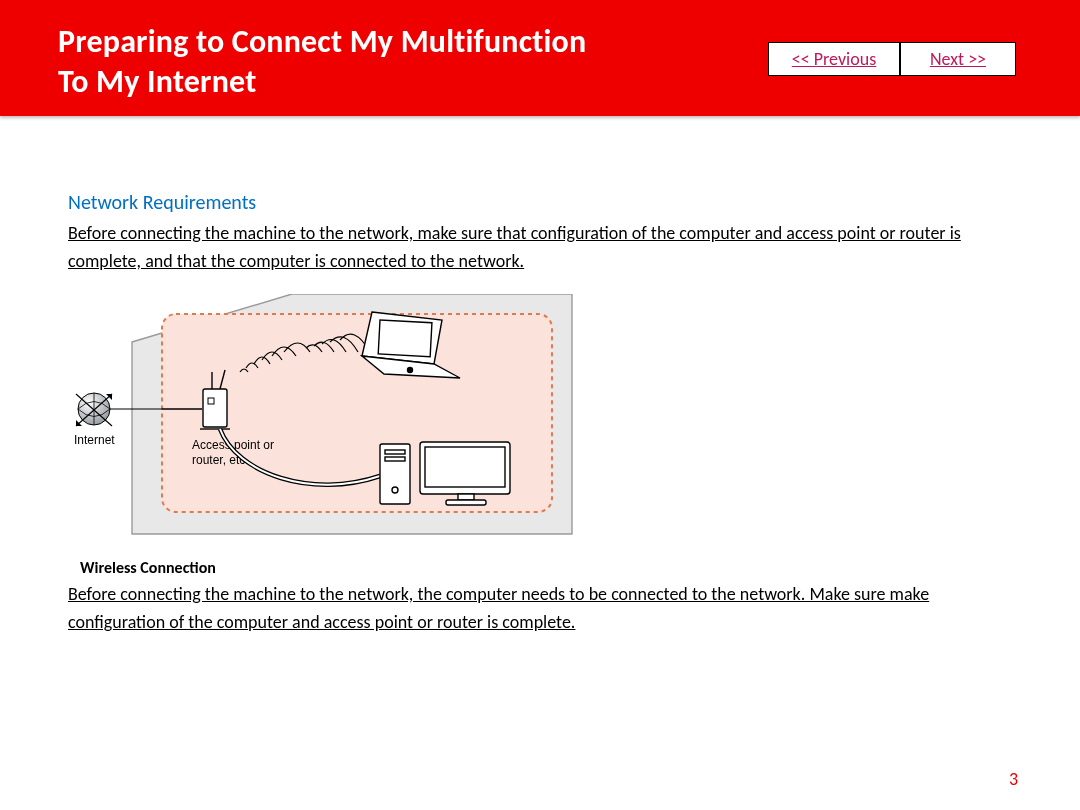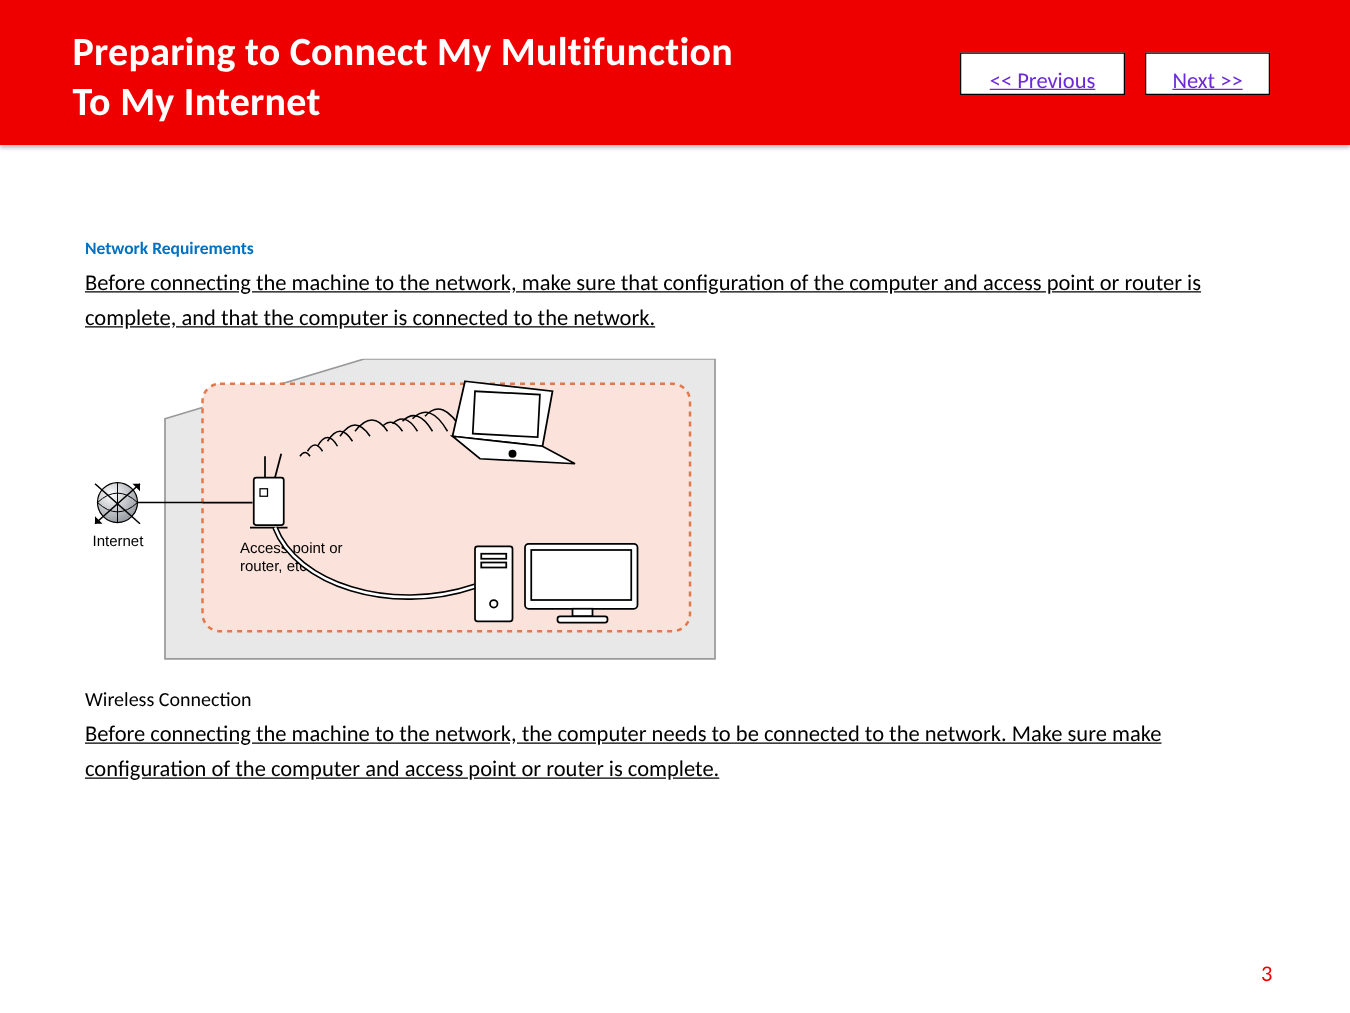--- a/index.html
+++ b/index.html
@@ -30,52 +30,52 @@
     letter-spacing: 0.2px;
   }
   .nav-btn {
     position: absolute;
     top: 42px;
     height: 34px;
     background: #fff;
     border: 1px solid #000;
     box-sizing: border-box;
     display: flex;
-    align-items: flex-end;
+    align-items: center;
     justify-content: center;
     font-size: 18px;
-    color: #6d28d9;
+    color: #be185d;
     text-decoration: underline;
     cursor: pointer;
   }
   .nav-prev { right: 180px; width: 132px; }
-  .nav-next { right: 64px;  width: 100px; }
+  .nav-next { right: 64px;  width: 116px; }
 
   .content {
     position: absolute;
     left: 68px;
     right: 60px;
     top: 190px;
   }
   .section-title {
     color: #0070c0;
-    font-size: 14px;
-    font-weight: 700;
+    font-size: 20px;
+    font-weight: 400;
     margin: 0 0 6px 0;
   }
   .para {
     font-size: 18px;
     line-height: 1.55;
     margin: 0 0 18px 0;
     text-decoration: underline;
   }
   .subheading {
     font-size: 16px;
-    font-weight: 400;
-    margin: 14px 0 4px 0;
+    font-weight: 700;
+    margin: 14px 0 4px 12px;
   }
 
   
   .diagram-wrap {
     width: 520px;
     margin: 6px 0 12px -6px;
   }
   svg { display: block; }
 
   .page-number {

